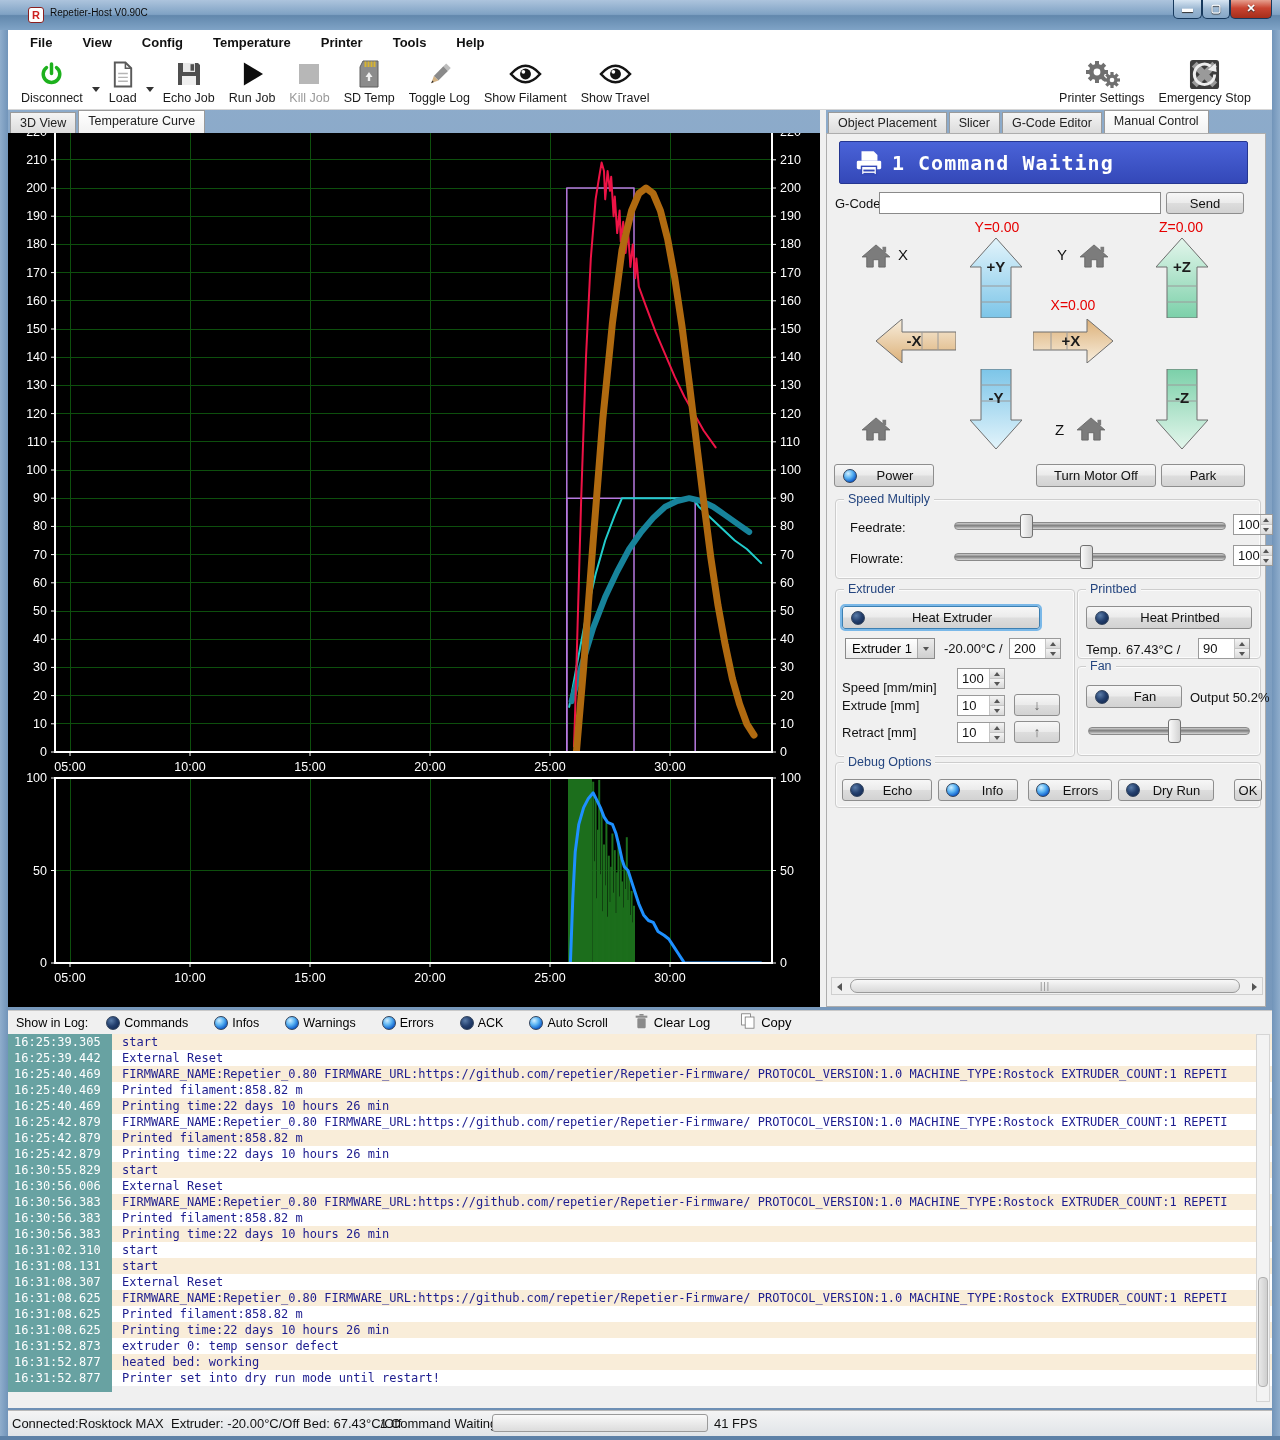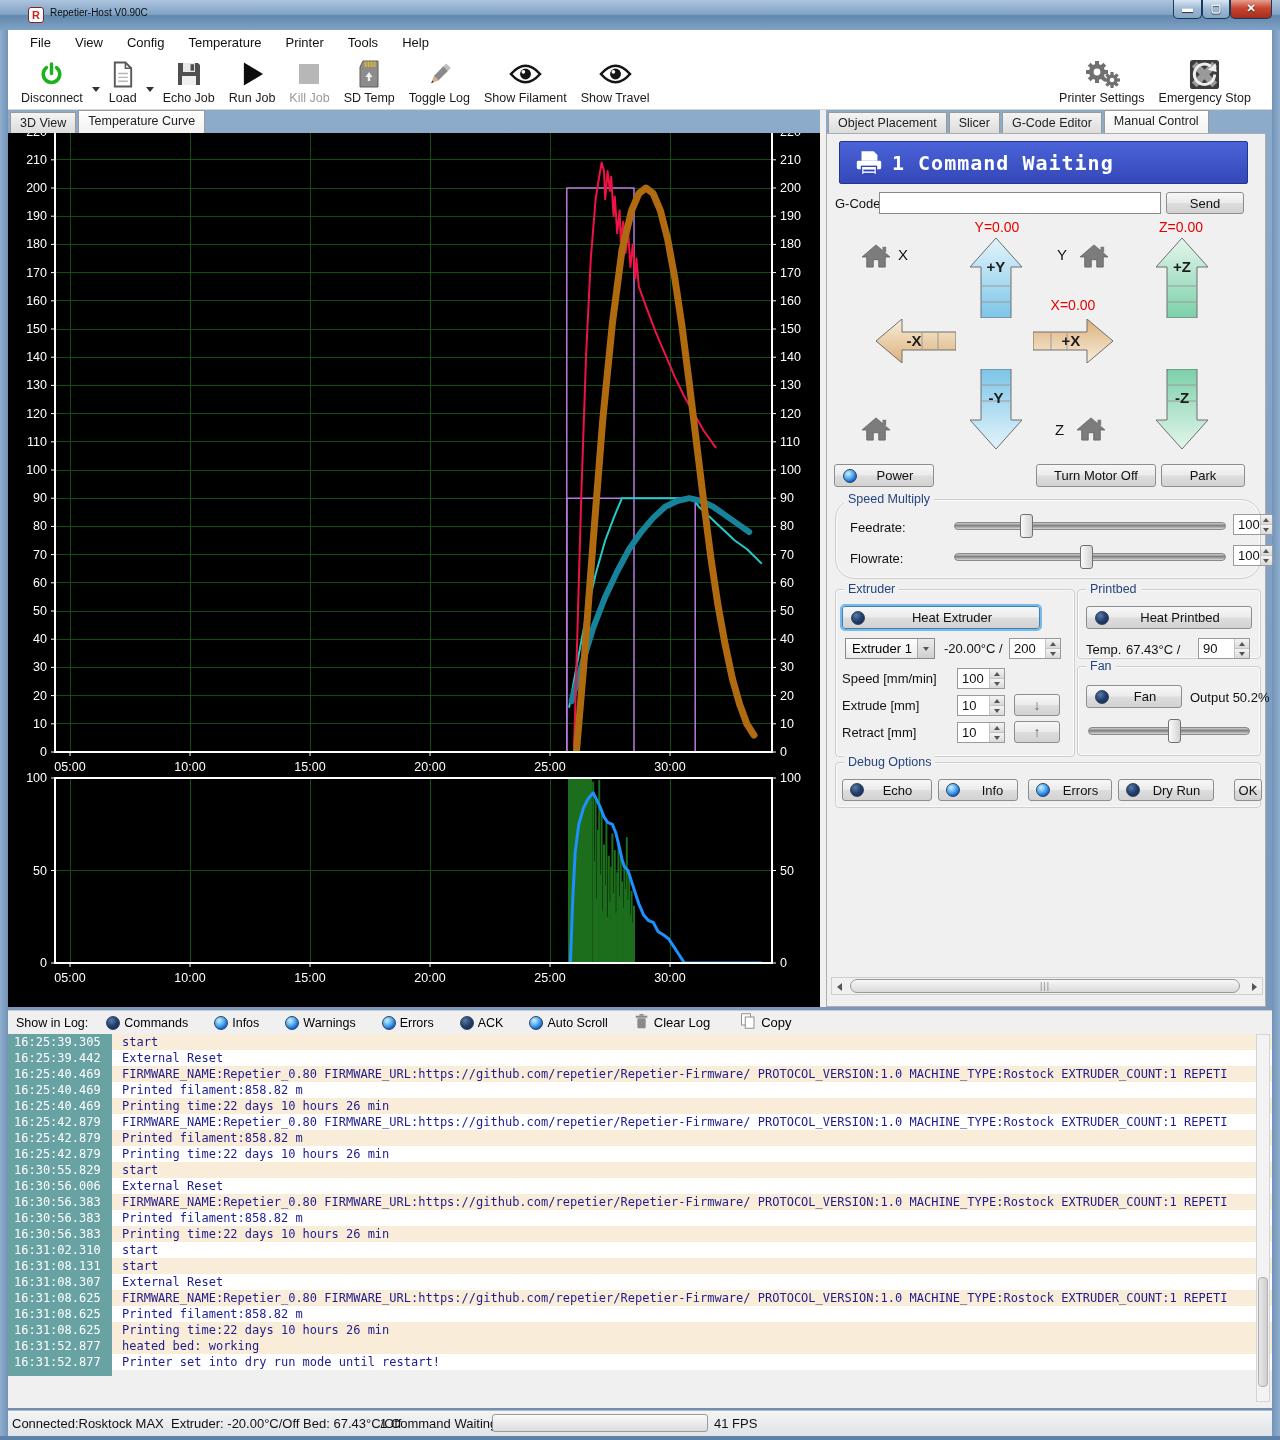--- a/index.html
+++ b/index.html
@@ -15,21 +15,21 @@
   #app-icon { left:28px; top:7px; width:16px; height:16px; background:#fff; border-radius:3px;
     border:1px solid #8a2020; color:#c22; font-weight:bold; font-size:11px; text-align:center; line-height:14px; }
   .winbtn { top:0; height:19px; border:1px solid #17395c; border-top:none; border-radius:0 0 5px 5px;
     background:linear-gradient(180deg,#d7e5f2,#9cb8d3 50%,#85a6c6); text-align:center; }
   .winbtn.close { background:linear-gradient(180deg,#e6a08f,#c94431 45%,#a52e1b); }
   .winbtn span { color:#fff; font-weight:bold; font-size:11px; line-height:17px; text-shadow:0 1px 1px #333; }
   #border-left { left:0; top:30px; width:8px; height:1410px; background:linear-gradient(90deg,#8fadcc,#7194b9); }
   #border-right { left:1272px; top:30px; width:8px; height:1410px; background:linear-gradient(90deg,#7194b9,#8fadcc); }
   #border-bottom { left:0; top:1436px; width:1280px; height:4px; background:#5d81a7; }
 
-  #menubar { left:8px; top:30px; width:1264px; height:25px; background:#fff; display:flex; align-items:center; padding-left:12px; gap:4px; }
+  #menubar { left:8px; top:30px; width:1264px; height:25px; background:#fff; display:flex; align-items:center; padding-left:12px; gap:10px;font-weight:bold; }
   .menu-item { padding:3px 10px; font-size:13px; color:#111; }
 
   #toolbar { left:8px; top:55px; width:1264px; height:55px; background:#fff; border-bottom:1px solid #d6d6d6; }
   #tb-left { position:absolute; left:6px; top:2px; display:flex; align-items:flex-start; }
   #tb-right { position:absolute; right:14px; top:2px; display:flex; }
   .tbtn { display:flex; flex-direction:column; align-items:center; padding:2px 7px; }
   .tbtn .ticon { height:30px; display:flex; align-items:center; }
   .tbtn .tlabel { font-size:12.5px; color:#1a1a1a; margin-top:2px; white-space:nowrap; }
   .tbtn.disabled .tlabel { color:#9a9a9a; }
   .caret { width:0; height:0; border-left:4px solid transparent; border-right:4px solid transparent;
@@ -639,21 +639,21 @@
     <span class="led on" style="margin-left:8px;"></span>
     <span class="blabel">Power</span>
   </div>
   <div class="abs btn" style="left:209px; top:330px; width:120px; height:23px;">
     <span class="blabel">Turn Motor Off</span>
   </div>
   <div class="abs btn" style="left:334px; top:330px; width:84px; height:23px;">
     <span class="blabel">Park</span>
   </div>
 
-  <div class="group" style="left:8px; top:365px; width:426px; height:80px;border-radius:20px;">
+  <div class="group" style="left:8px; top:365px; width:426px; height:80px;">
     <span class="glabel">Speed Multiply</span>
     <div class="flabel" style="left:14px; top:20px;">Feedrate:</div>
     <div class="slider" style="left:118px; top:14px; width:272px;">
       <div class="strack"></div>
       <div class="sthumb" style="left:66px;"></div>
     </div>
     <div class="spin" style="left:397px; top:14px; width:40px;">
       <div class="sval">100</div>
       <div class="sarr">
           <div>
@@ -699,21 +699,21 @@
       <div class="sval">200</div>
       <div class="sarr">
           <div>
             <span class="tri-up"></span>
           </div>
           <div>
             <span class="tri-dn"></span>
           </div>
         </div>
     </div>
-    <div class="flabel" style="left:6px; top:81px;">Speed [mm/min]</div>
+    <div class="flabel" style="left:6px; top:90px;">Speed [mm/min]</div>
     <div class="spin" style="left:121px; top:78px; width:48px;">
       <div class="sval">100</div>
       <div class="sarr">
           <div>
             <span class="tri-up"></span>
           </div>
           <div>
             <span class="tri-dn"></span>
           </div>
         </div>
@@ -930,20 +930,24 @@
       <span class="lmsg">FIRMWARE_NAME:Repetier_0.80 FIRMWARE_URL:https://github.com/repetier/Repetier-Firmware/ PROTOCOL_VERSION:1.0 MACHINE_TYPE:Rostock EXTRUDER_COUNT:1 REPETI</span>
     </div>
     <div class="lrow odd">
       <span class="lts">16:31:08.625</span>
       <span class="lmsg">Printed filament:858.82 m</span>
     </div>
     <div class="lrow even">
       <span class="lts">16:31:08.625</span>
       <span class="lmsg">Printing time:22 days 10 hours 26 min</span>
     </div>
+    <div class="lrow odd">
+      <span class="lts">16:31:52.873</span>
+      <span class="lmsg">extruder 0: temp sensor defect</span>
+    </div>
     <div class="lrow even">
       <span class="lts">16:31:52.877</span>
       <span class="lmsg">heated bed: working</span>
     </div>
     <div class="lrow odd">
       <span class="lts">16:31:52.877</span>
       <span class="lmsg">Printer set into dry run mode until restart!</span>
     </div>
     <div style="width: 104px; height: 6px; background: rgb(104, 162, 162);"></div>
   </div>

